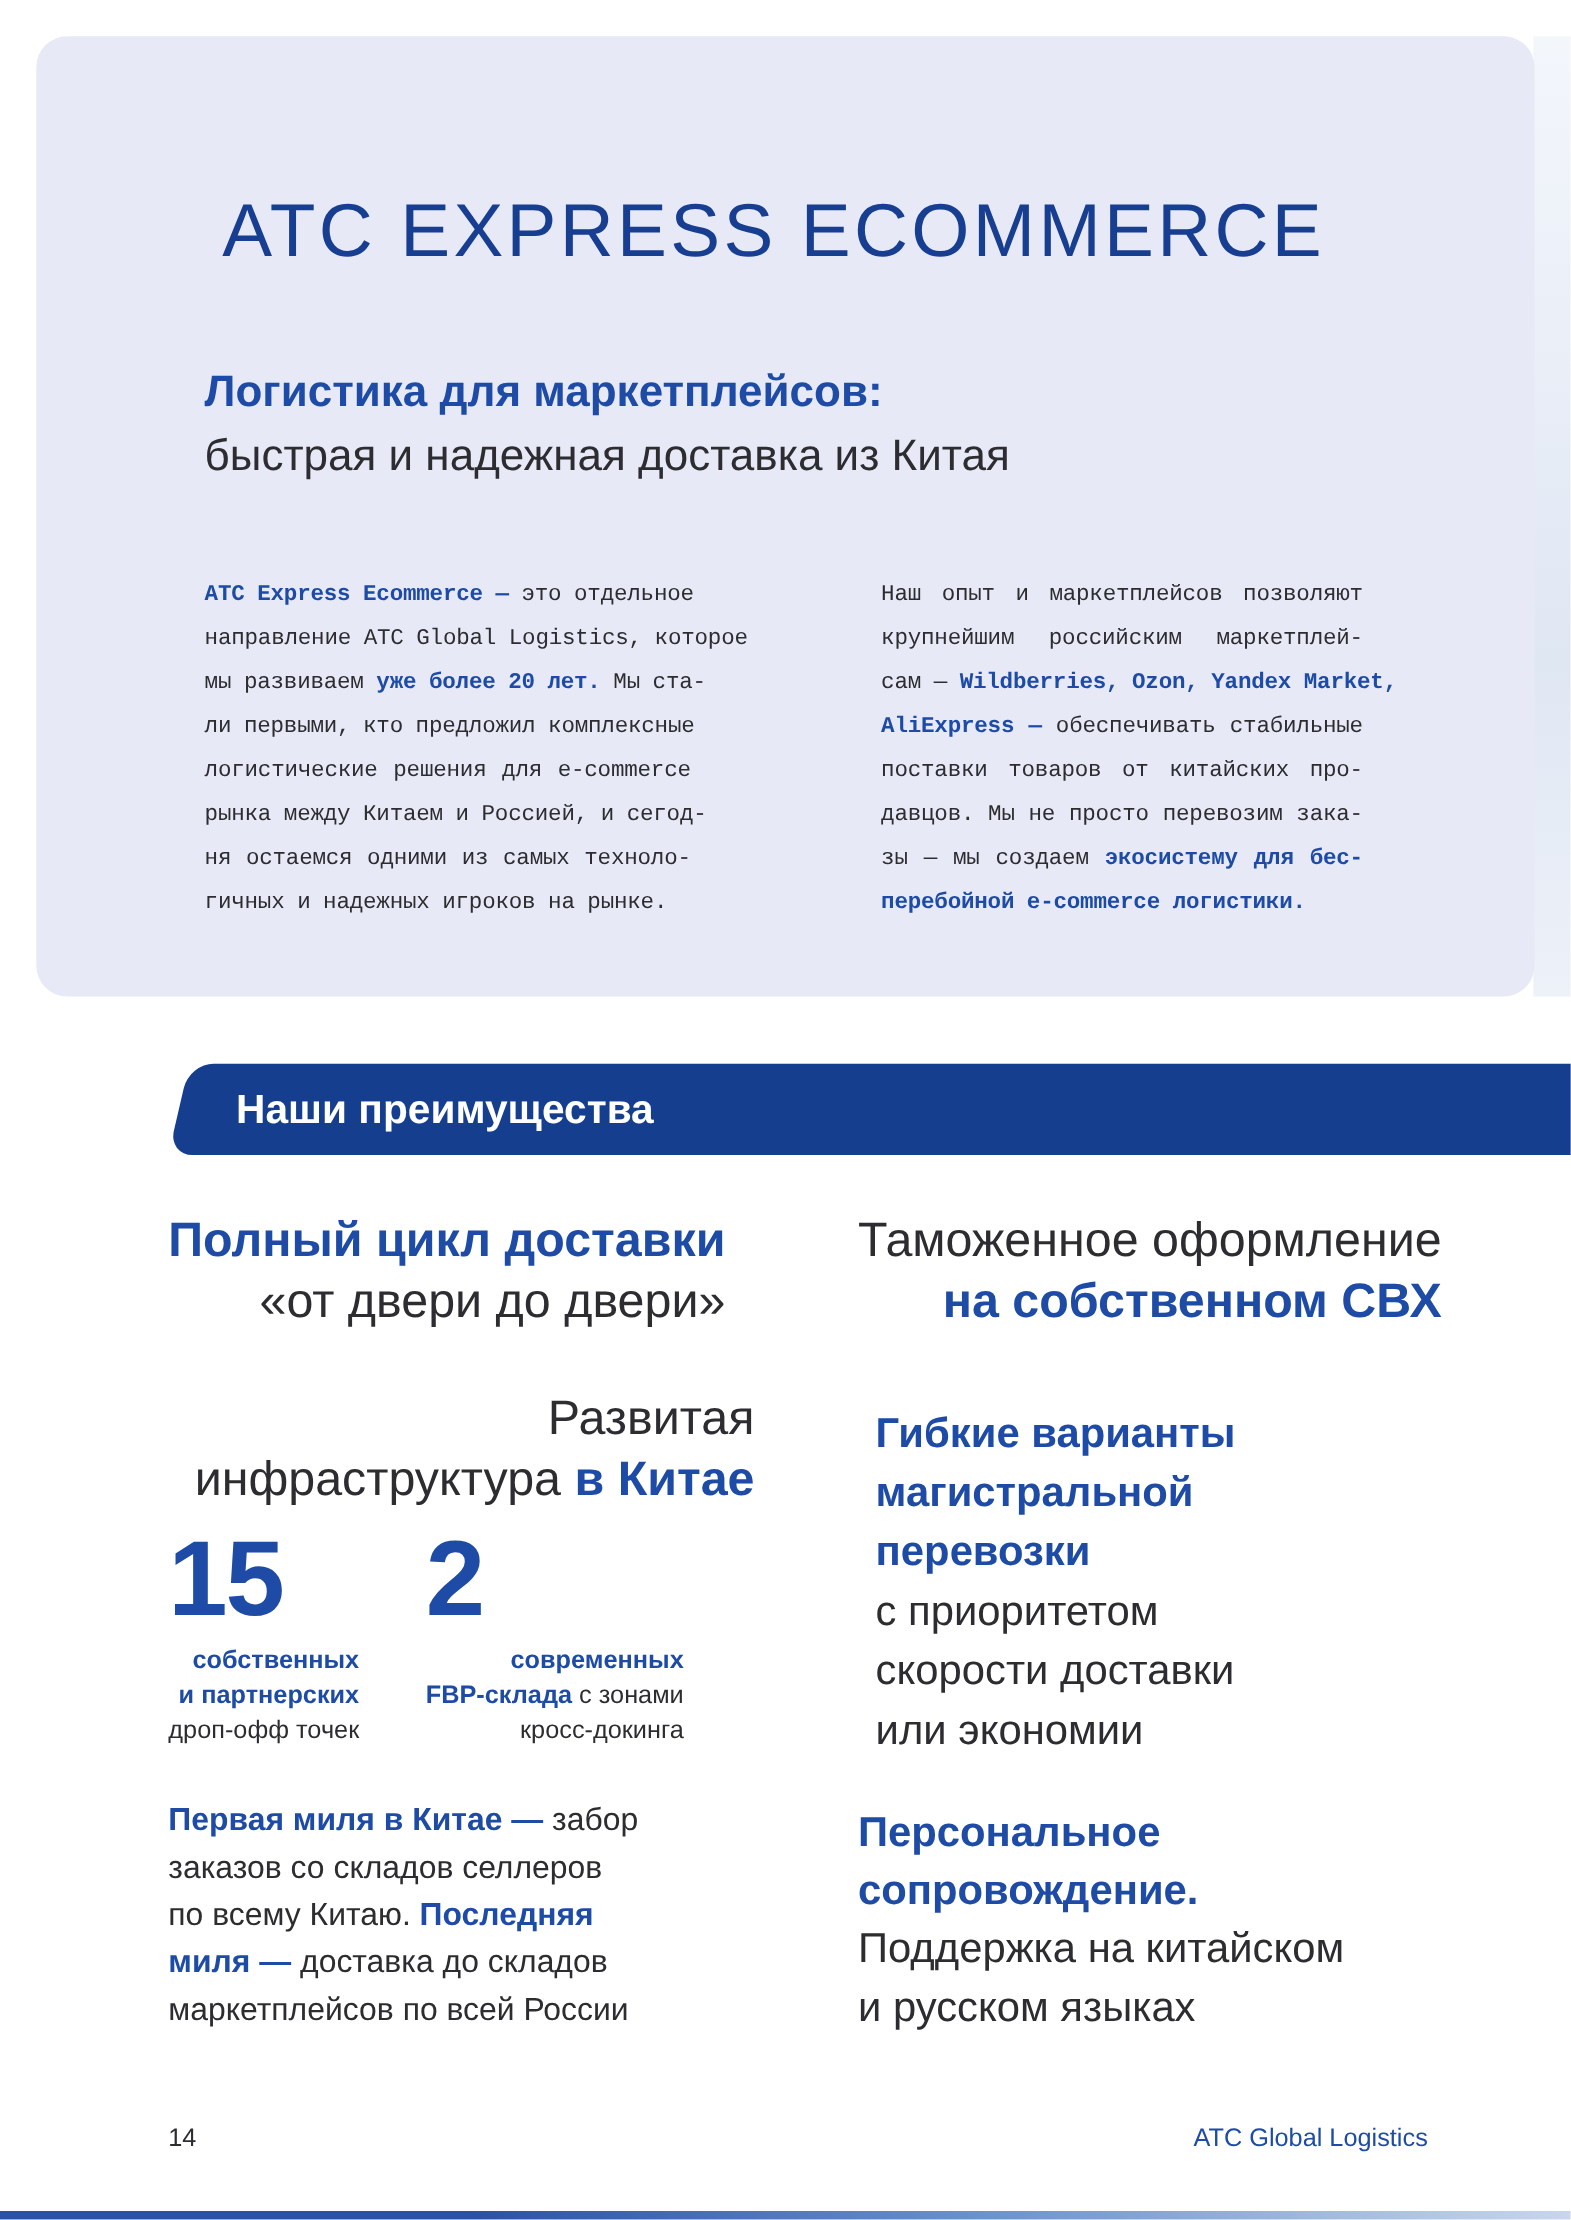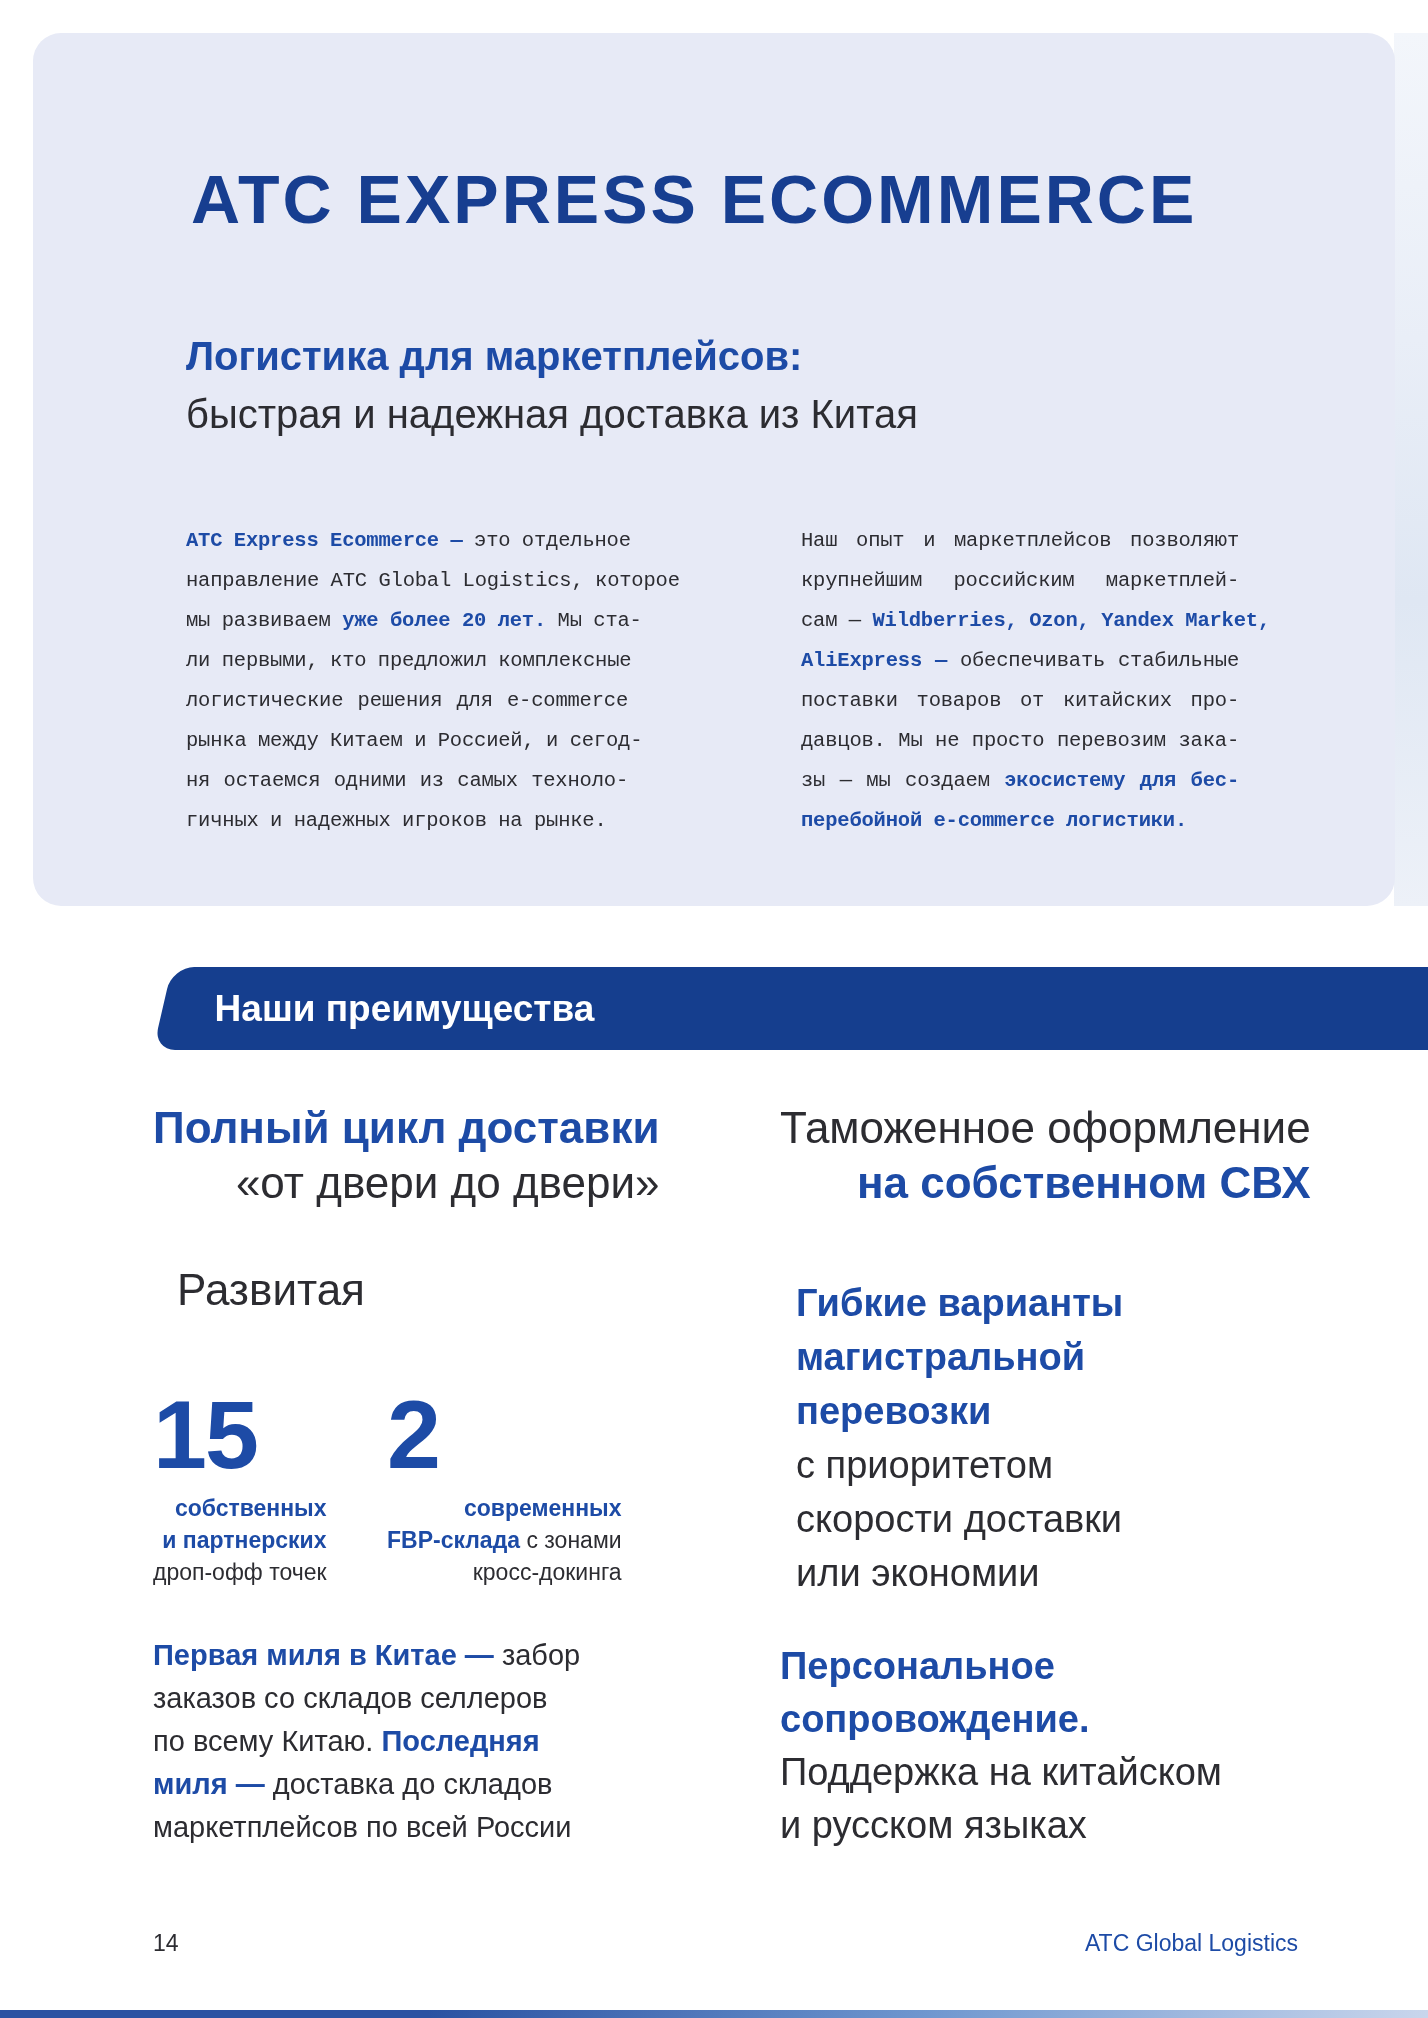--- a/index.html
+++ b/index.html
@@ -5,22 +5,22 @@
   html,body{margin:0;padding:0;background:#fff;}
   .page{position:relative;width:1428px;height:2018px;background:#ffffff;overflow:hidden;
         font-family:"Liberation Sans","DejaVu Sans",sans-serif;color:var(--dark);}
   :root{
     --navy:#173e90; --blue:#1d4ba6; --dark:#2c2c31; --card:#e7eaf6; --banner:#153e8e;
     --bar1:#2a52a2; --bar2:#6f97cf; --bar3:#c9d6ec;
   }
   .edge-hint{position:absolute;right:0;top:33px;width:34px;height:873px;
     background:linear-gradient(180deg,#f3f6fb 0%,#e9eef7 35%,#dfe7f3 65%,#edf1f8 100%);}
   .card{position:absolute;left:33px;top:33px;width:1362px;height:873px;background:var(--card);border-radius:28px;}
-  .title{position:absolute;left:153px;top:126px;margin:5px;font-size:68px;line-height:70px;
-    font-weight:700;color:var(--navy);letter-spacing:3px;white-space:nowrap;}
+  .title{position:absolute;left:153px;top:126px;margin:16px;font-size:68px;line-height:70px;
+    font-weight:400;color:var(--navy);letter-spacing:3px;white-space:nowrap;}
   .sub1{position:absolute;left:153px;top:300px;margin:0;font-size:40px;line-height:46px;
     font-weight:700;color:var(--blue);white-space:nowrap;}
   .sub2{position:absolute;left:153px;top:358px;font-size:40px;line-height:46px;
     font-weight:400;color:var(--dark);white-space:nowrap;}
   .p-intro{position:absolute;top:488px;}
   .col-left{left:153px;width:442px;}
   .col-right{left:768px;width:438px;}
   .p-intro .line{height:40px;line-height:40px;font-size:20.5px;letter-spacing:-0.2px;
     word-spacing:-0.6px;white-space:nowrap;font-family:Liberation Mono, monospace;}
   .line.just{text-align:justify;text-align-last:justify;}
@@ -94,20 +94,21 @@
   <div class="adv adv-a1">
       <div class="line"><span class="hl">Полный цикл доставки</span></div>
       <div class="line"><span class="tx">«от двери до двери»</span></div>
     </div>
   <div class="adv adv-b1">
       <div class="line"><span class="tx">Таможенное оформление</span></div>
       <div class="line"><span class="hl">на собственном СВХ</span></div>
     </div>
   <div class="adv adv-a2">
       <div class="line"><span class="tx">Развитая</span></div>
+      <div class="line"><span class="tx">инфраструктура </span><span class="hl">в Китае</span></div>
     </div>
   <div class="adv adv-b2">
       <div class="line"><span class="hl">Гибкие варианты</span></div>
       <div class="line"><span class="hl">магистральной</span></div>
       <div class="line"><span class="hl">перевозки</span></div>
       <div class="line"><span class="tx">с приоритетом</span></div>
       <div class="line"><span class="tx">скорости доставки</span></div>
       <div class="line"><span class="tx">или экономии</span></div>
     </div>
 

